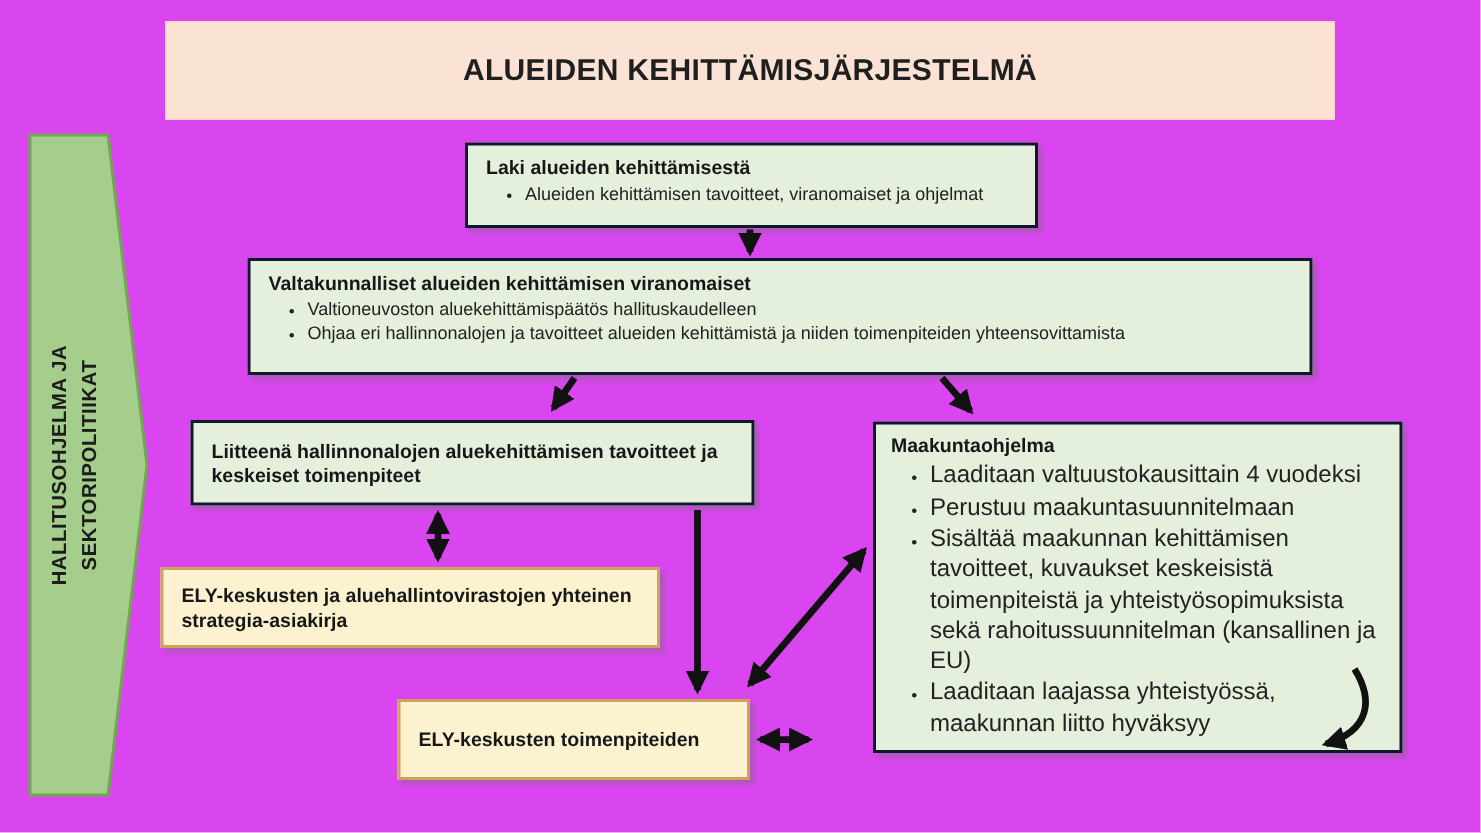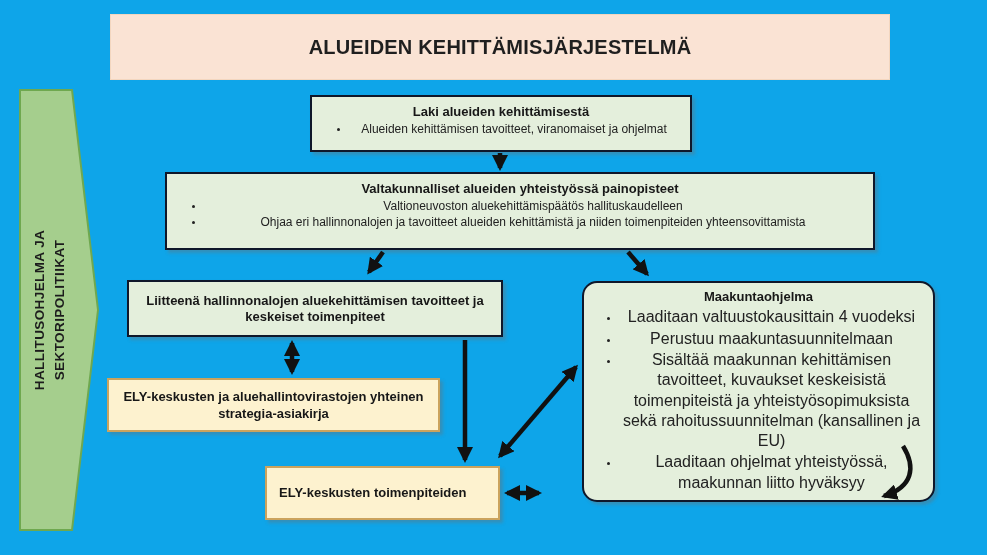--- a/index.html
+++ b/index.html
@@ -1,18 +1,18 @@
 <!DOCTYPE html>
 <html><head>
 <meta charset="utf-8">
 <style>
   html,body{margin:0;padding:0;background:#ffffff;}
   .canvas{
-    position:relative;width:987px;height:555px;background:#0ea5e9;overflow:hidden;
-    font-family:"Liberation Sans","DejaVu Sans",sans-serif;color:#1a1a1a;text-align:center;
+    position:relative;width:987px;height:555px;background:#d946ef;overflow:hidden;
+    font-family:"Liberation Sans","DejaVu Sans",sans-serif;color:#1a1a1a;
   }
   
   .banner{
     position:absolute;left:110px;top:14px;width:780px;height:66px;
     background:#fae3d4;border:1px solid #f3d6bf;box-sizing:border-box;
     display:flex;align-items:center;justify-content:center;
   }
   .banner h1{
     margin:0;font-size:20px;font-weight:700;letter-spacing:.2px;color:#1f1f1f;
   }
@@ -34,21 +34,21 @@
   .box.green{background:#e4efdc;border:2px solid #0f172a;}
   .box.orange{background:#fdf2cf;border:2px solid #cba35d;}
   .box h2{margin:0;font-size:13px;font-weight:700;line-height:1.25;color:#171717;}
   .box ul{margin:2px 0 0 0;padding-left:26px;}
   .box li{font-size:12px;line-height:1.26;margin:0 0 1px 0;color:#222;}
   .box li::marker{font-size:10px;}
   
   .box-laki{left:310px;top:95px;width:382px;min-height:57px;}
   .box-valtak{left:165px;top:172px;width:710px;min-height:78px;}
   .box-liitteena{left:127px;top:280px;width:376px;min-height:57px;display:flex;align-items:center;}
-  .box-maakunta{left:582px;top:281px;width:353px;min-height:163px;padding:6px 10px;border-radius:15px;}
+  .box-maakunta{left:582px;top:281px;width:353px;min-height:163px;padding:6px 10px;}
   .box-maakunta li{font-size:16px;line-height:1.27;}
   .box-strategia{left:107px;top:378px;width:333px;min-height:54px;display:flex;align-items:center;}
   .box-tulos{left:265px;top:466px;width:235px;min-height:54px;display:flex;align-items:center;}
   .box-toimeenpano{left:546px;top:464px;width:329px;min-height:63px;}
   
   .arrows{position:absolute;left:0;top:0;width:987px;height:555px;pointer-events:none;}
 </style>
 </head>
 <body>
 
@@ -67,38 +67,38 @@
   </div>
 
   <div class="box green box-laki">
     <h2>Laki alueiden kehittämisestä</h2>
     <ul>
       <li>Alueiden kehittämisen tavoitteet, viranomaiset ja ohjelmat</li>
     </ul>
   </div>
 
   <div class="box green box-valtak">
-    <h2>Valtakunnalliset alueiden yhteistyössä painopisteet</h2>
+    <h2>Valtakunnalliset alueiden kehittämisen viranomaiset</h2>
     <ul>
       <li>Valtioneuvoston aluekehittämispäätös hallituskaudelleen</li>
       <li>Ohjaa eri hallinnonalojen ja tavoitteet alueiden kehittämistä ja niiden toimenpiteiden yhteensovittamista</li>
     </ul>
   </div>
 
   <div class="box green box-liitteena">
     <h2>Liitteenä hallinnonalojen aluekehittämisen tavoitteet ja keskeiset toimenpiteet</h2>
   </div>
 
   <div class="box green box-maakunta">
     <h2>Maakuntaohjelma</h2>
     <ul>
       <li>Laaditaan valtuustokausittain 4 vuodeksi</li>
       <li>Perustuu maakuntasuunnitelmaan</li>
       <li>Sisältää maakunnan kehittämisen tavoitteet, kuvaukset keskeisistä toimenpiteistä ja yhteistyösopimuksista sekä rahoitussuunnitelman (kansallinen ja EU)</li>
-      <li>Laaditaan ohjelmat yhteistyössä, maakunnan liitto hyväksyy</li>
+      <li>Laaditaan laajassa yhteistyössä, maakunnan liitto hyväksyy</li>
     </ul>
   </div>
 
   <div class="box orange box-strategia">
     <h2>ELY-keskusten ja aluehallintovirastojen yhteinen strategia-asiakirja</h2>
   </div>
 
   <div class="box orange box-tulos">
     <h2>ELY-keskusten toimenpiteiden</h2>
   </div>

